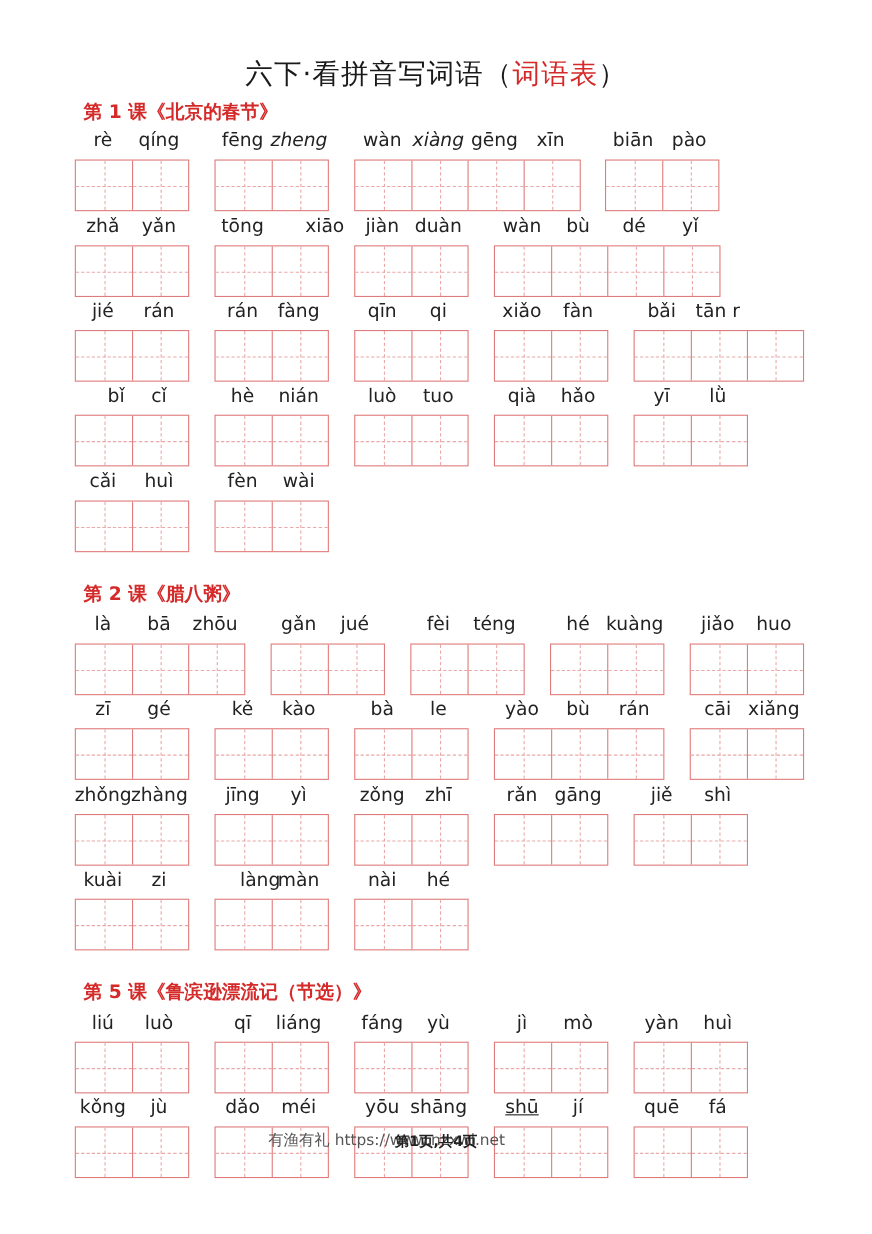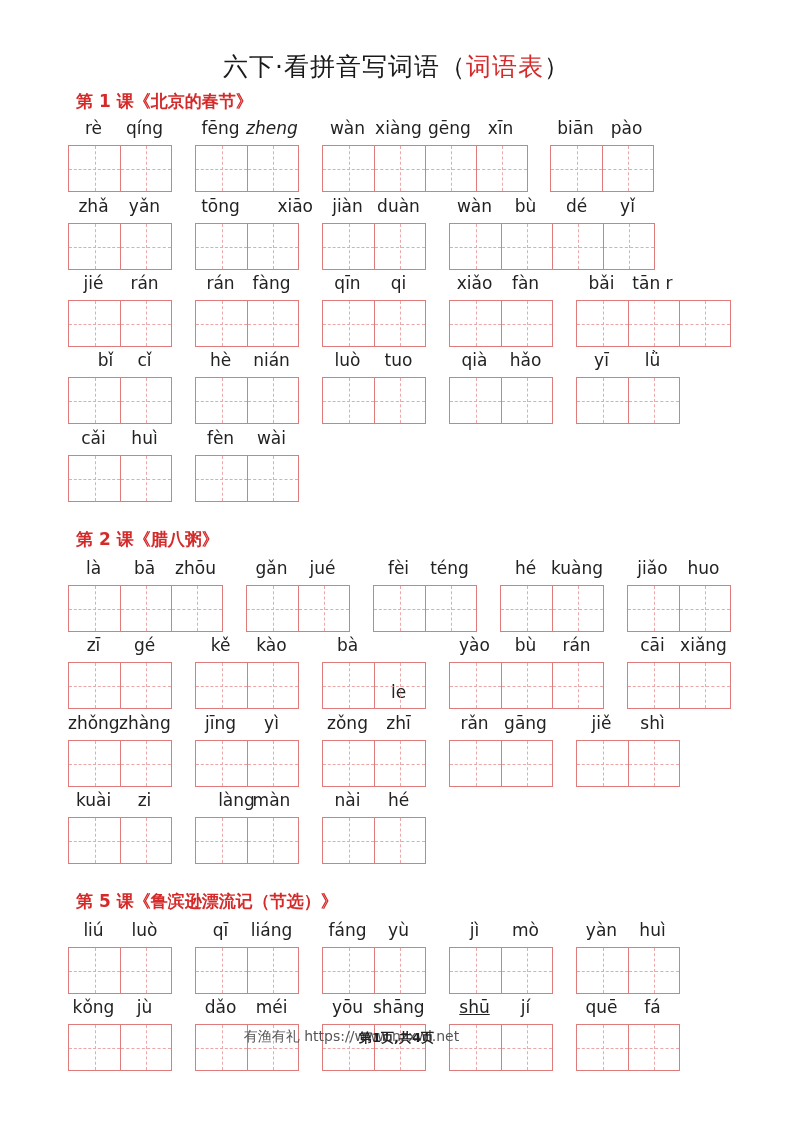--- a/index.html
+++ b/index.html
@@ -51,21 +51,21 @@
         <span style="left: 51px; font-style: italic;">zheng</span>
       </div>
       <div class="grid">
         <div class="cell"></div>
         <div class="cell"></div>
       </div>
     </div>
     <div class="word" style="left: 322px; top: 118px;">
       <div class="pinyin">
         <span style="left: 0px;">wàn</span>
-        <span style="left: 51px;">xiàng</span>
+        <span style="left: 51px; font-style: italic;">xiàng</span>
         <span style="left: 102px;">gēng</span>
         <span style="left: 153px;">xīn</span>
       </div>
       <div class="grid">
         <div class="cell"></div>
         <div class="cell"></div>
         <div class="cell"></div>
         <div class="cell"></div>
       </div>
     </div>
@@ -314,21 +314,21 @@
         <span style="left: 51px;">kào</span>
       </div>
       <div class="grid">
         <div class="cell"></div>
         <div class="cell"></div>
       </div>
     </div>
     <div class="word" style="left: 322px; top: 635px;">
       <div class="pinyin">
         <span style="left: 0px;">bà</span>
-        <span style="left: 51px; margin-top: 47px;">le</span>
+        <span style="left: 51px;">le</span>
       </div>
       <div class="grid">
         <div class="cell"></div>
         <div class="cell"></div>
       </div>
     </div>
     <div class="word" style="left: 449px; top: 635px;">
       <div class="pinyin">
         <span style="left: 0px;">yào</span>
         <span style="left: 51px;">bù</span>

